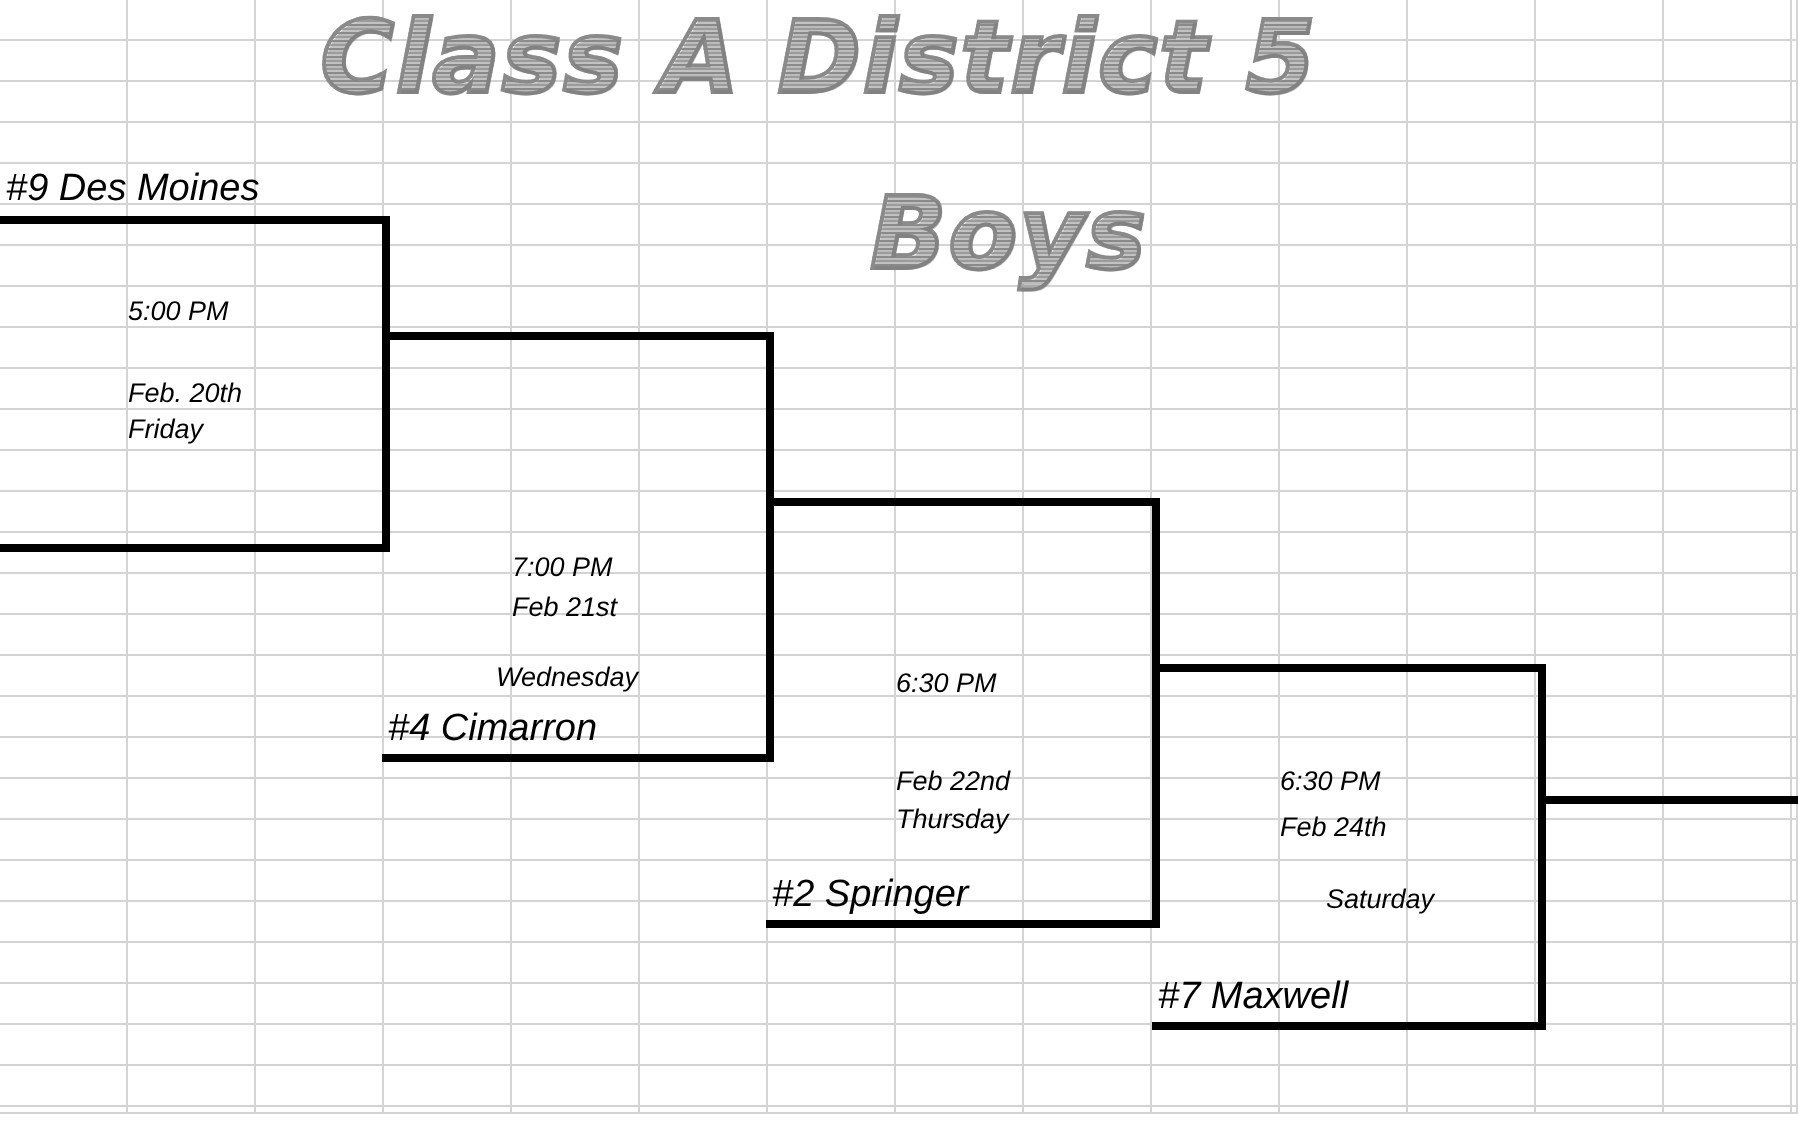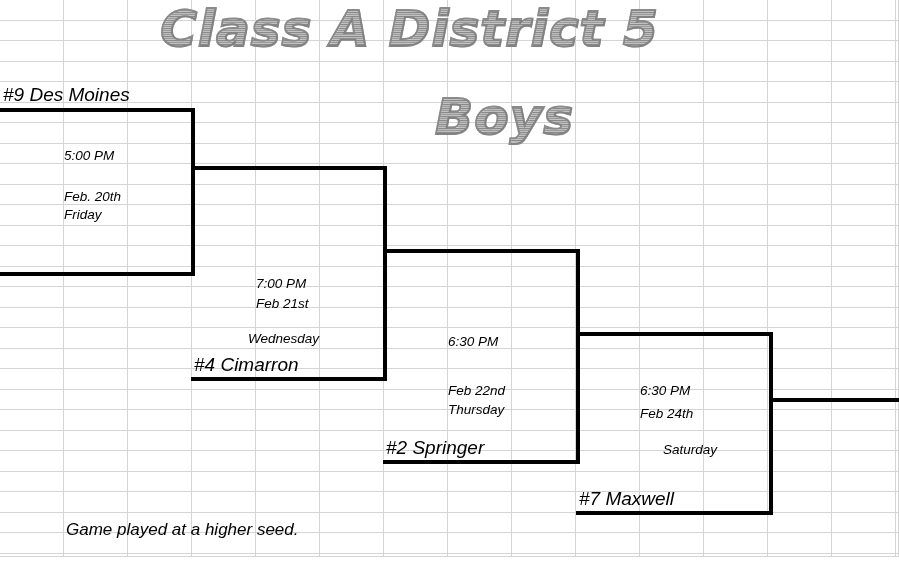--- a/index.html
+++ b/index.html
@@ -139,15 +139,14 @@
   <div class="hline" style="left:576px; top:511px; width:197px;"></div>
 
   <div class="team" style="left:579px; top:489px;">#7  Maxwell</div>
 
   <div class="info" style="left:640px; top:381px; width:64px;">6:30 PM</div>
   <div class="info" style="left:640px; top:404px; width:64px;">Feb 24th</div>
   <div class="info" style="left:640px; top:440px; width:64px;margin-left:23px;">Saturday</div>
 
   <div class="hline" style="left:769px; top:398px; width:130px;"></div>
 
-  <div class="note" style="left:66px; top:521px;">Game played at a higher seed.</div>
 
 </div>
 
 </body></html>

